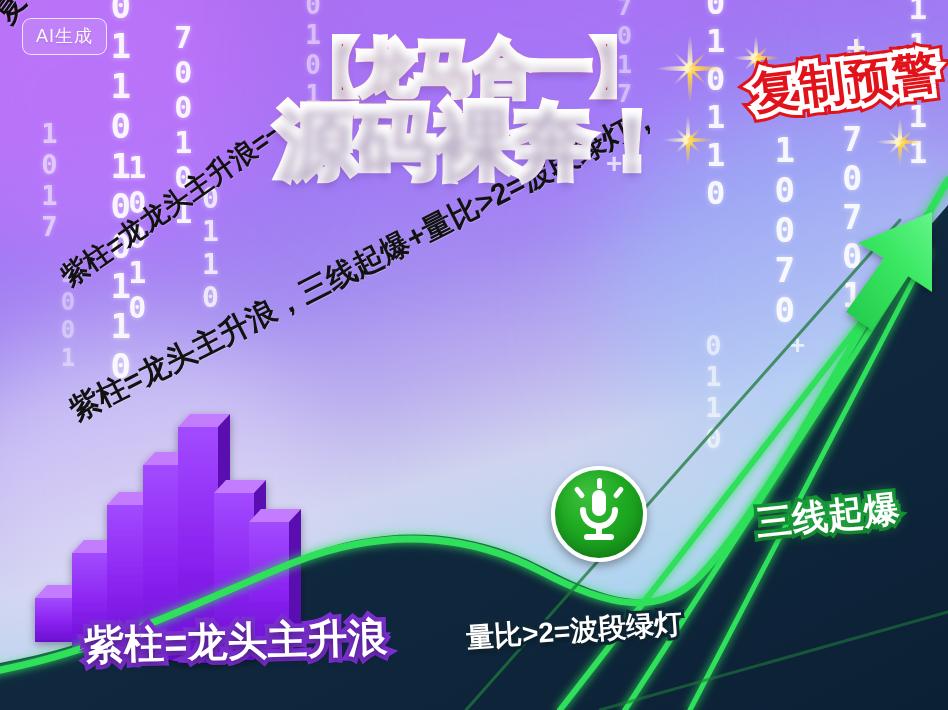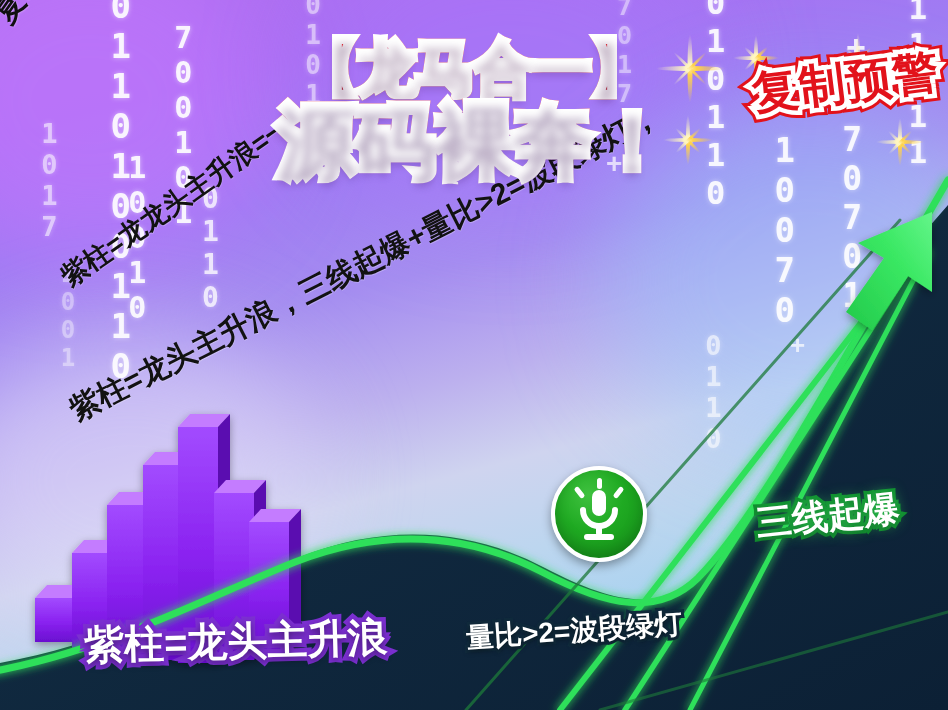--- a/index.html
+++ b/index.html
@@ -157,20 +157,23 @@
     <div class="bincol" style="left:902px;top:-10px;font-size:31px;">11011</div>
     <div class="bincol" style="left:700px;top:330px;font-size:27px;opacity:.65;">0110</div>
     <div class="bincol" style="left:56px;top:260px;font-size:24px;opacity:.45;">1001</div>
 
     <div style="position:absolute;left:846px;top:28px;color:#fff;font-size:34px;font-weight:700;opacity:.85;">+</div>
     <div style="position:absolute;left:606px;top:148px;color:#fff;font-size:28px;font-weight:700;opacity:.7;">+</div>
     <div style="position:absolute;left:790px;top:330px;color:#fff;font-size:26px;font-weight:700;opacity:.7;">+</div>
     <div style="position:absolute;left:750px;top:560px;color:#fff;font-size:22px;font-weight:700;opacity:.35;">+</div>
   </div>
 
+  <div id="ai-badge">
+    <span>AI生成</span>
+  </div>
 
   <svg id="chart-svg" viewBox="0 0 948 710">
     <defs>
       <linearGradient id="barFace" x1="0" y1="0" x2="0" y2="1">
         <stop offset="0%" stop-color="#a24bff"></stop>
         <stop offset="55%" stop-color="#8a22f0"></stop>
         <stop offset="100%" stop-color="#6a0fd0"></stop>
       </linearGradient>
       <linearGradient id="navyG" x1="0" y1="0" x2="1" y2="1">
         <stop offset="0%" stop-color="#16324c"></stop>

